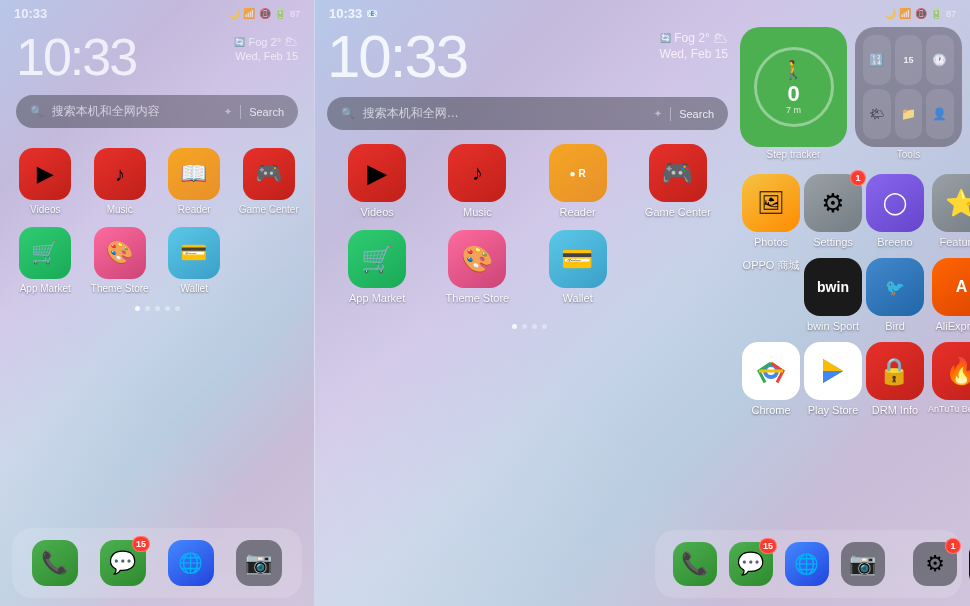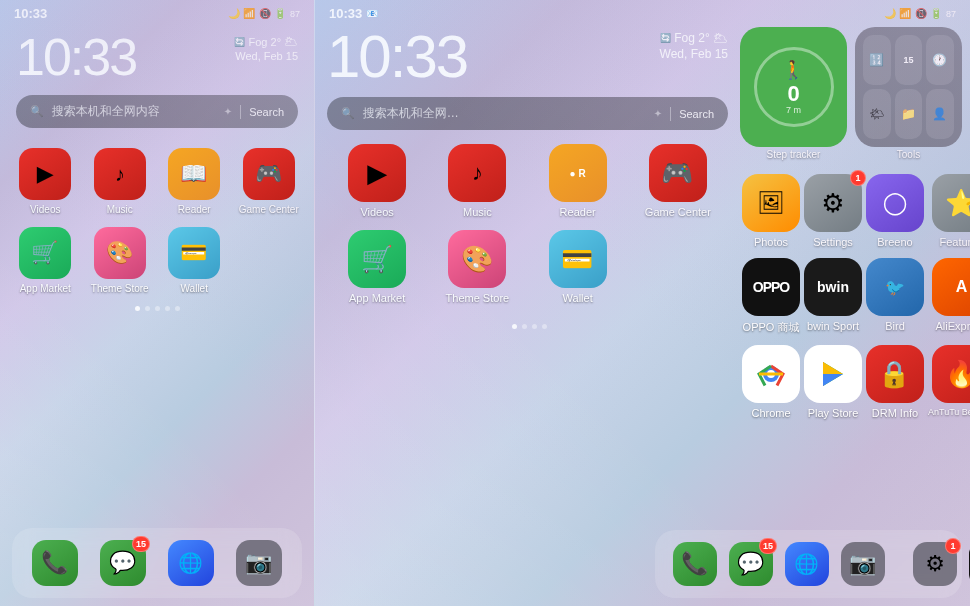--- a/index.html
+++ b/index.html
@@ -614,23 +614,20 @@
         </div>
 
         <div class="app-item">
           <div class="app-icon app-icon-tablet icon-featured">
             <span>⭐</span>
           </div>
           <span class="app-label app-label-tablet">Featured</span>
         </div>
 
         <div class="app-item">
-          <div class="app-icon app-icon-tablet icon-oppo">
-            <span style="font-size:14px;font-weight:bold;color:white;letter-spacing:-1px;">OPPO</span>
-          </div>
           <span class="app-label app-label-tablet">OPPO 商城</span>
         </div>
 
         <div class="app-item">
           <div class="app-icon app-icon-tablet icon-bwin">
             <span style="font-size:14px;font-weight:bold;color:white;">bwin</span>
           </div>
           <span class="app-label app-label-tablet">bwin Sport</span>
         </div>
 

